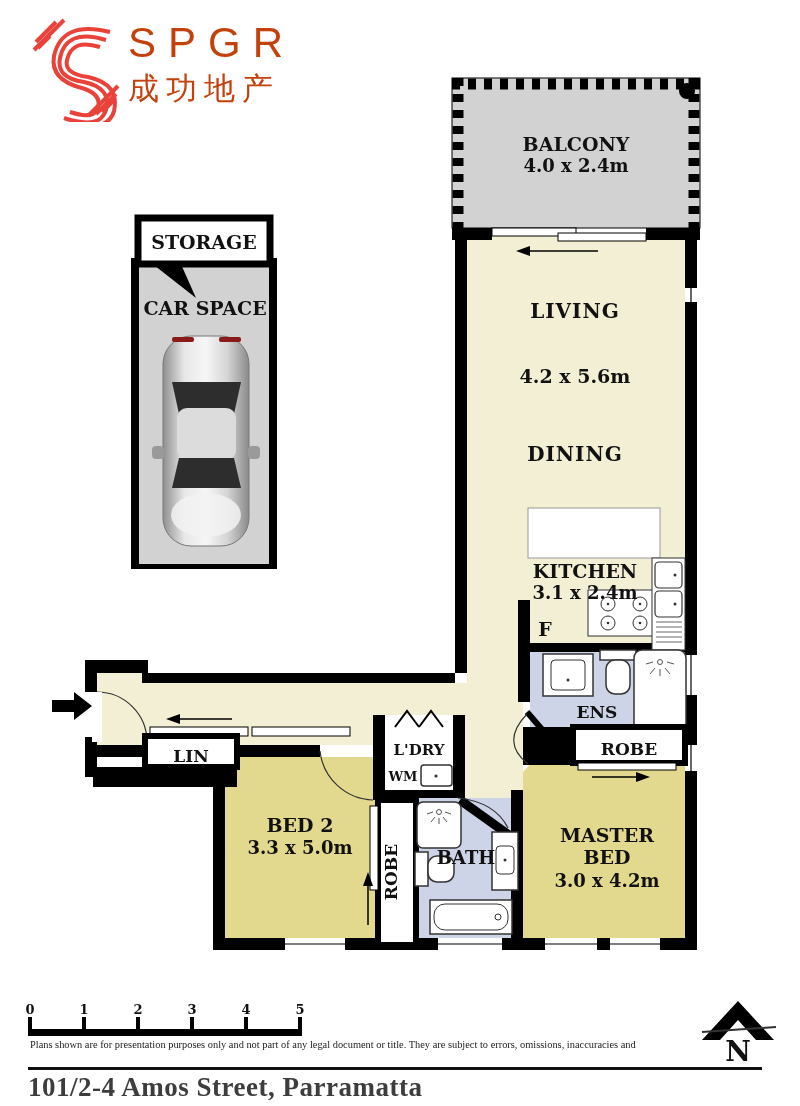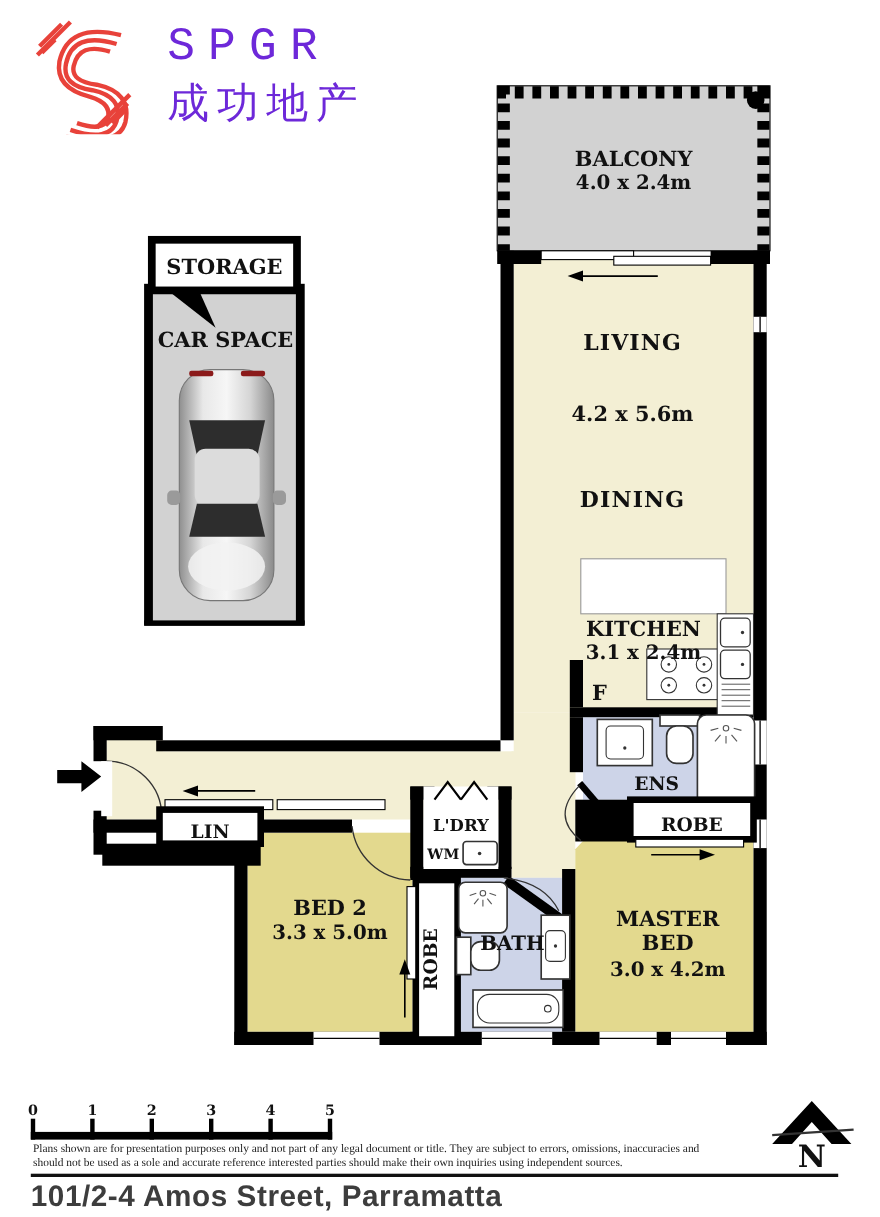--- a/index.html
+++ b/index.html
@@ -1,27 +1,27 @@
 <!DOCTYPE html>
 <html><head>
 <meta charset="utf-8">
 <style>
   html,body{margin:0;padding:0;background:#fff;}
   #canvas{position:relative;width:800px;height:1106px;background:#fff;overflow:hidden;
           font-family:"DejaVu Serif",serif;}
   .abs{position:absolute;}
   
-  #logo-text{position:absolute;left:128px;top:22px;color:#6d28d9;font-family:Liberation Mono, monospace;margin-left:24px;}
+  #logo-text{position:absolute;left:128px;top:22px;color:#c2410c;font-family:Liberation Sans, sans-serif;}
   #logo-brand{font-size:42px;font-weight:500;letter-spacing:12px;line-height:1.0;}
-  #logo-cn{font-size:38px;letter-spacing:7px;margin-top:4px;}
+  #logo-cn{font-size:31px;letter-spacing:7px;margin-top:4px;}
   
   #disclaimer{position:absolute;left:30px;top:1038px;width:720px;
               font-family:Liberation Serif, serif;font-size:10.4px;color:#1c1c1c;line-height:1.28;}
   #footer-rule{position:absolute;left:28px;top:1067px;width:734px;height:3px;background:#111;}
-  #address{position:absolute;left:28px;top:1072px;font-family:Liberation Sans, sans-serif;
+  #address{position:absolute;left:28px;top:1072px;font-family:Liberation Serif, serif;
            font-size:27px;font-weight:600;color:#3d3d3d;letter-spacing:0.5px;}
   svg text{font-family:"DejaVu Serif",serif;font-weight:bold;fill:#111;}
 </style>
 </head>
 <body>
 
 <div id="canvas">
 
   <svg class="abs" style="left:26px;top:14px" width="100" height="108" viewBox="0 0 100 108">
     <g stroke="#E8423A" stroke-width="4" fill="none">
@@ -324,18 +324,17 @@
   </svg>
 
   <svg class="abs" style="left:692px;top:995px" width="100" height="70" viewBox="0 0 100 70">
     <path d="M 10,45 L 46,6 L 82,45 L 64,45 L 46,25 L 28,45 Z" fill="#000"></path>
     <line x1="10" y1="37" x2="84" y2="32" stroke="#333" stroke-width="2"></line>
     <text x="46" y="66" font-size="28" text-anchor="middle">N</text>
   </svg>
 
   <div id="disclaimer">
     <div>Plans shown are for presentation purposes only and not part of any legal document or title. They are subject to errors, omissions, inaccuracies and</div>
-    <div>should not be used as a sole and accurate reference interested parties should make their own inquiries using independent sources.</div>
   </div>
   <div id="footer-rule"></div>
   <div id="address">101/2-4 Amos Street, Parramatta</div>
 
 </div>
 
 </body></html>

